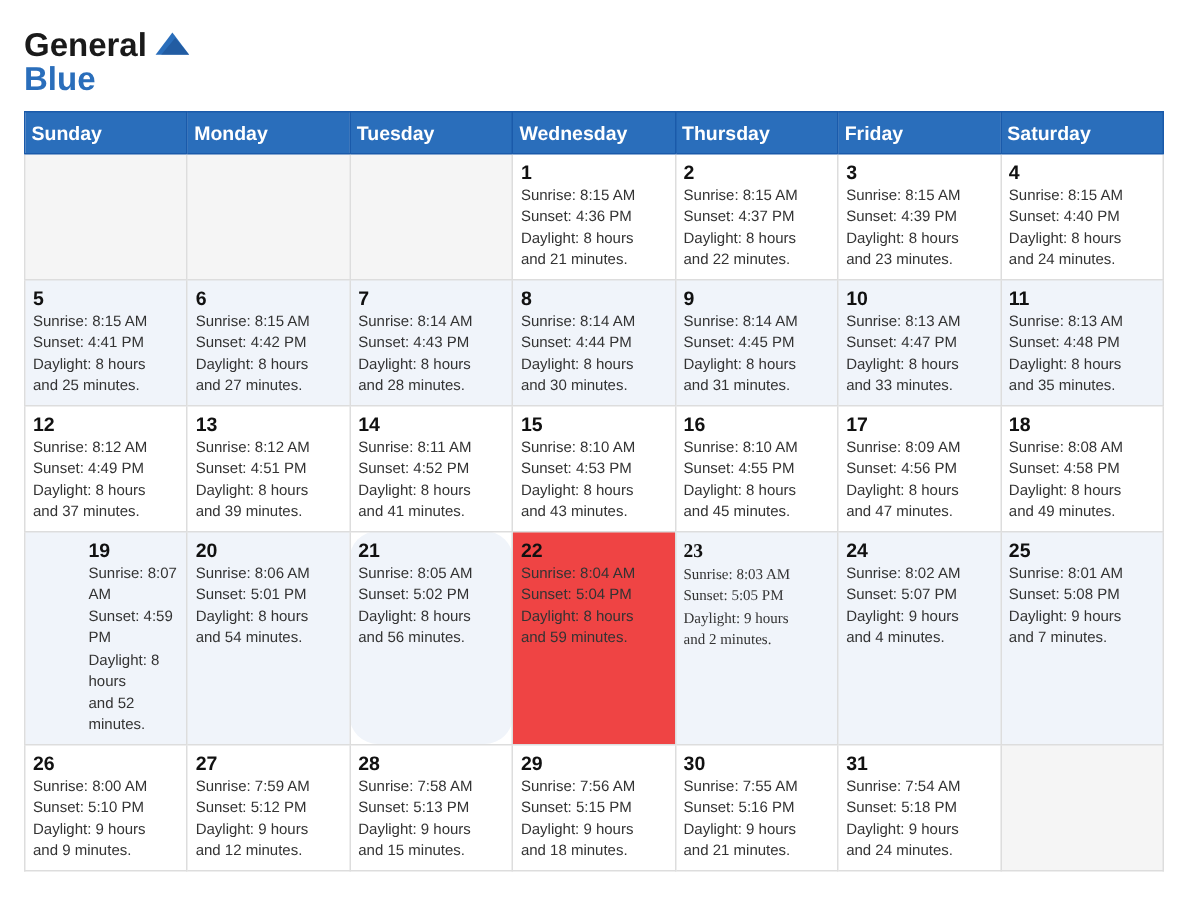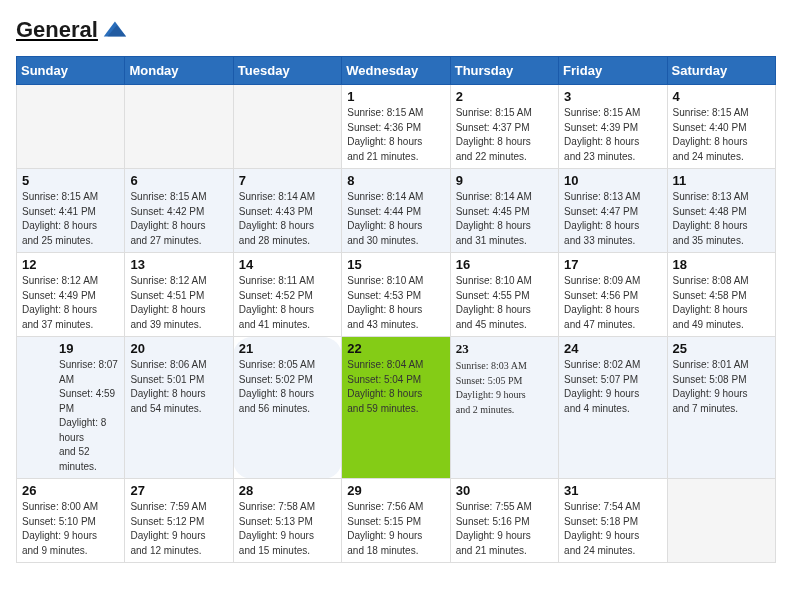--- a/index.html
+++ b/index.html
@@ -12,21 +12,20 @@
     }
     .header {
       display: flex;
       justify-content: space-between;
       align-items: flex-start;
       margin-bottom: 12px;
     }
     .logo {
       display: flex;
       gap: 0;
-      text-decoration: underline;
     }
     .logo-icon {
       width: 28px;
       height: 28px;
       margin-left: 2px;
     }
     .title-block {
       text-align: right;
     }
     .month-title {
@@ -87,20 +86,21 @@
 <div class="header">
   <div class="logo">
     <div>
       <div style="display:flex;align-items:center;">
         <span style="font-size:22px;font-weight:bold;color:#1a1a1a;">General</span>
         <svg class="logo-icon" viewBox="0 0 30 30" xmlns="http://www.w3.org/2000/svg">
           <polygon points="4,22 16,6 28,22" fill="#2a6ebb"></polygon>
           <polygon points="8,22 18,10 28,22" fill="#1a4a8a" opacity="0.5"></polygon>
         </svg>
       </div>
+      <div style="font-size:22px;font-weight:bold;color:#2a6ebb;line-height:0.8;">Blue</div>
     </div>
   </div>
   <div class="title-block">
     <div class="month-title"></div>
     <div class="location"></div>
   </div>
 </div>
 
 <table class="calendar">
   <thead>
@@ -202,21 +202,21 @@
           <div class="day-info">Sunrise: 8:07 AM<br>Sunset: 4:59 PM<br>Daylight: 8 hours<br>and 52 minutes.</div>
         </td>
         <td style="background: rgb(240, 244, 250); margin-top: 16px;">
           <div class="day-number">20</div>
           <div class="day-info">Sunrise: 8:06 AM<br>Sunset: 5:01 PM<br>Daylight: 8 hours<br>and 54 minutes.</div>
         </td>
         <td style="background: rgb(240, 244, 250); border-radius: 19px;">
           <div class="day-number">21</div>
           <div class="day-info">Sunrise: 8:05 AM<br>Sunset: 5:02 PM<br>Daylight: 8 hours<br>and 56 minutes.</div>
         </td>
-        <td style="background: #84cc16;">
+        <td style="background: #ef4444;">
           <div class="day-number">22</div>
           <div class="day-info">Sunrise: 8:04 AM<br>Sunset: 5:04 PM<br>Daylight: 8 hours<br>and 59 minutes.</div>
         </td>
         <td style="background: rgb(240, 244, 250); font-family: Liberation Serif, serif;">
           <div class="day-number">23</div>
           <div class="day-info">Sunrise: 8:03 AM<br>Sunset: 5:05 PM<br>Daylight: 9 hours<br>and 2 minutes.</div>
         </td>
         <td style="background: rgb(240, 244, 250);">
           <div class="day-number">24</div>
           <div class="day-info">Sunrise: 8:02 AM<br>Sunset: 5:07 PM<br>Daylight: 9 hours<br>and 4 minutes.</div>

